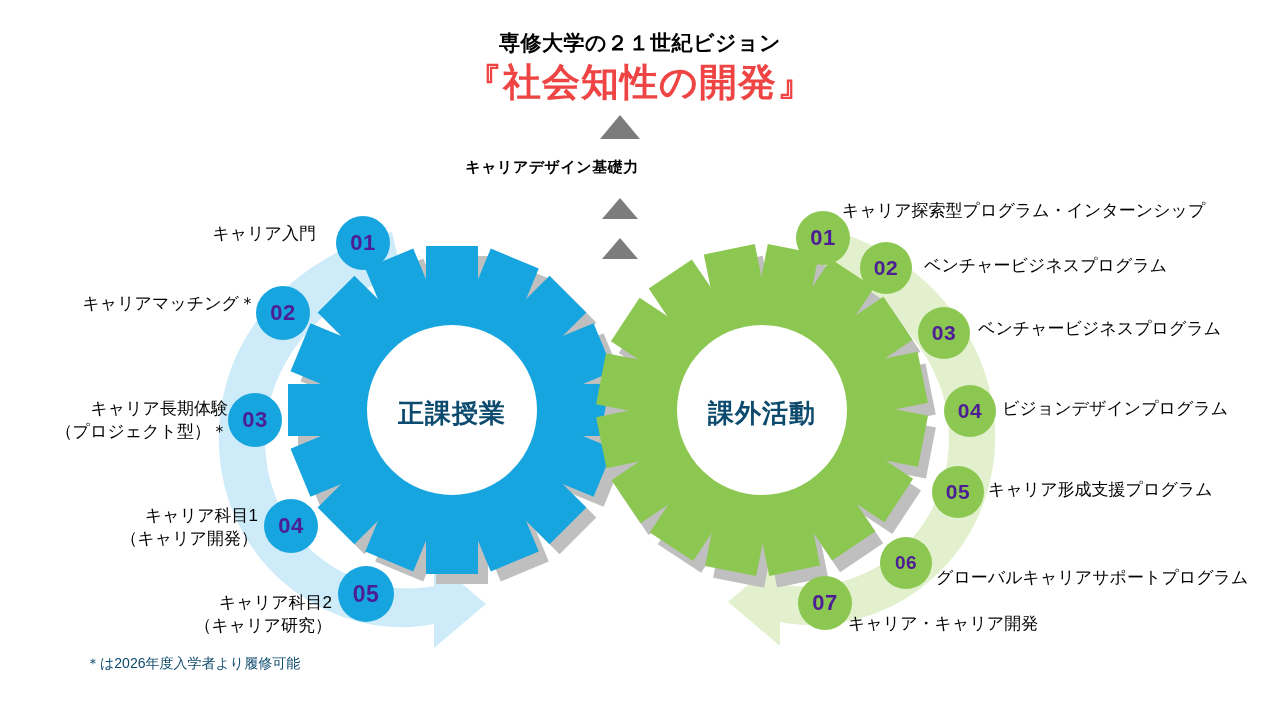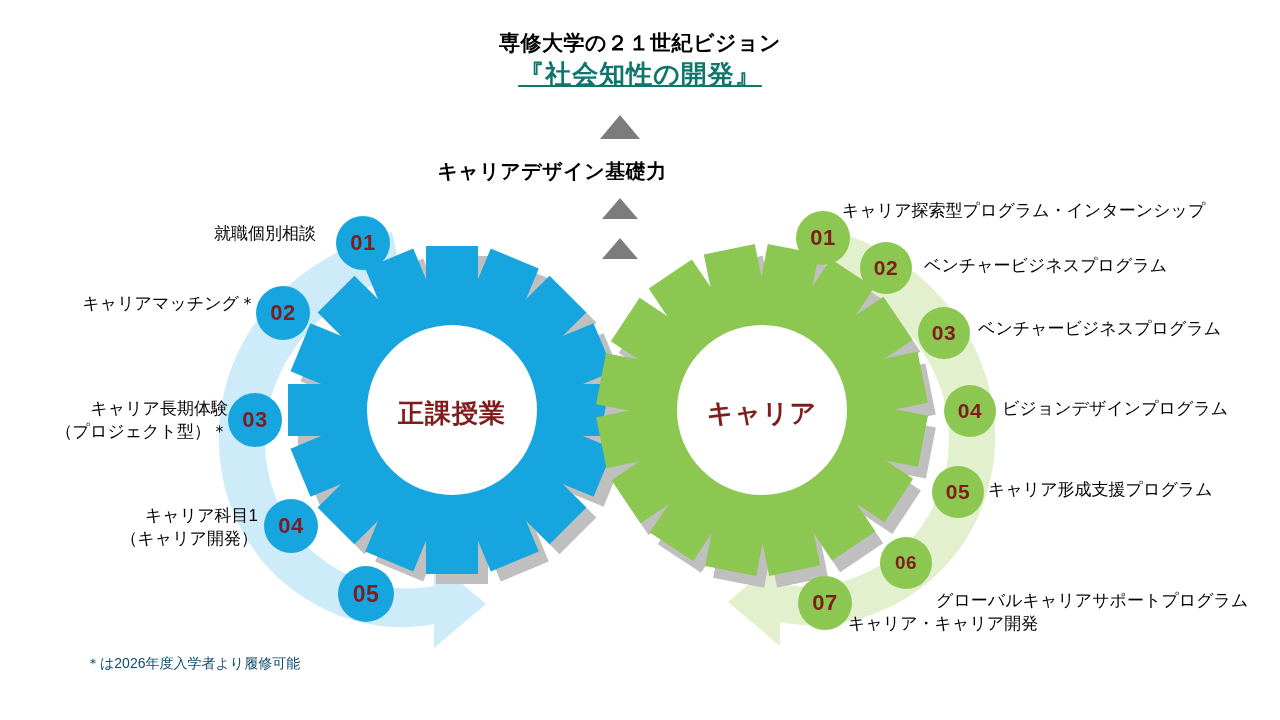--- a/index.html
+++ b/index.html
@@ -31,27 +31,26 @@
     text-align: center;
   }
   #vision-sub {
     font-size: 21px;
     font-weight: bold;
     letter-spacing: 0.5px;
     line-height: 1.25;
     color: #000;
   }
   #vision-main {
-    font-size: 26px;
+    font-size: 38px;
     font-weight: bold;
     letter-spacing: 1px;
     line-height: 1.3;
     margin-top: 2px;
-    color: #0f766e;
-    text-decoration: underline;
+    color: #ef4444;
   }
 
   .tri {
     width: 0; height: 0;
     border-left: 20px solid transparent;
     border-right: 20px solid transparent;
     border-bottom: 24px solid #7c7c7c;
   }
   .tri.small {
     border-left-width: 18px;
@@ -59,43 +58,43 @@
     border-bottom-width: 21px;
   }
   #tri-1 { left: 600px; top: 115px; }
   #tri-2 { left: 602px; top: 198px; }
   #tri-3 { left: 602px; top: 238px; }
 
   #career-base {
     left: 0; top: 158px;
     width: 1104px;
     text-align: center;
-    font-size: 20px;
+    font-size: 15px;
     font-weight: bold;
     letter-spacing: 0.5px;
   }
 
   
   .gear-label {
     font-size: 26px;
     font-weight: bold;
-    color: #7f1d1d;
+    color: #0c4a6e;
     letter-spacing: 1px;
     text-align: center;
     white-space: nowrap;
   }
 
   
   .badge {
     border-radius: 50%;
     display: flex;
     align-items: center;
     justify-content: center;
     font-weight: bold;
-    color: #7f1d1d;
+    color: #4c1d95;
     font-family: "Liberation Sans", sans-serif;
     letter-spacing: 0.5px;
   }
   .badge.blue { background: #17A5DF; }
   .badge.green { background: #8CC751; }
 
   
   .item-text {
     font-size: 17px;
     color: #000;
@@ -390,58 +389,62 @@
   </div>
 
   <div class="abs tri" id="tri-1"></div>
 
   <div class="abs" id="career-base">キャリアデザイン基礎力</div>
 
   <div class="abs tri small" id="tri-2"></div>
   <div class="abs tri small" id="tri-3"></div>
 
   <div class="abs gear-label" style="left:352px; top:396px; width:200px;">正課授業</div>
-  <div class="abs gear-label" style="left:662px; top:396px; width:200px;">キャリア</div>
-
-  <div class="abs item-text right" style="left:26px; top:223px; width:290px;">就職個別相談</div>
+  <div class="abs gear-label" style="left:662px; top:396px; width:200px;">課外活動</div>
+
+  <div class="abs item-text right" style="left:26px; top:223px; width:290px;">キャリア入門</div>
   <div class="abs badge blue" style="left:336px; top:216px; width:54px; height:54px; font-size:22px;">01</div>
 
   <div class="abs item-text right" style="left:-20px; top:293px; width:276px;">キャリアマッチング＊</div>
   <div class="abs badge blue" style="left:256px; top:286px; width:54px; height:54px; font-size:22px;">02</div>
 
   <div class="abs item-text right" style="left:-62px; top:398px; width:290px;">
     <div>キャリア長期体験</div>
     <div>（プロジェクト型）＊</div>
   </div>
   <div class="abs badge blue" style="left:228px; top:393px; width:54px; height:54px; font-size:22px;">03</div>
 
   <div class="abs item-text right" style="left:-22px; top:505px; width:280px;">
     <div>キャリア科目1</div>
     <div>（キャリア開発）</div>
   </div>
   <div class="abs badge blue" style="left:264px; top:499px; width:54px; height:54px; font-size:22px;">04</div>
 
+  <div class="abs item-text right" style="left:60px; top:592px; width:272px;">
+    <div>キャリア科目2</div>
+    <div>（キャリア研究）</div>
+  </div>
   <div class="abs badge blue" style="left:338px; top:566px; width:56px; height:56px; font-size:23px;">05</div>
 
   <div class="abs badge green" style="left:796px; top:211px; width:54px; height:54px; font-size:22px;">01</div>
   <div class="abs item-text left" style="left:842px; top:200px; width:420px;">キャリア探索型プログラム・インターンシップ</div>
 
   <div class="abs badge green" style="left:860px; top:242px; width:52px; height:52px; font-size:21px;">02</div>
   <div class="abs item-text left" style="left:924px; top:255px; width:330px;">ベンチャービジネスプログラム</div>
 
   <div class="abs badge green" style="left:918px; top:307px; width:52px; height:52px; font-size:21px;">03</div>
   <div class="abs item-text left" style="left:978px; top:318px; width:310px;">ベンチャービジネスプログラム</div>
 
   <div class="abs badge green" style="left:944px; top:385px; width:52px; height:52px; font-size:21px;">04</div>
   <div class="abs item-text left" style="left:1002px; top:398px; width:290px;">ビジョンデザインプログラム</div>
 
   <div class="abs badge green" style="left:932px; top:466px; width:52px; height:52px; font-size:21px;">05</div>
   <div class="abs item-text left" style="left:988px; top:479px; width:300px;">キャリア形成支援プログラム</div>
 
   <div class="abs badge green" style="left:880px; top:537px; width:52px; height:52px; font-size:19px;">06</div>
-  <div class="abs item-text left" style="left:936px; top:590px; width:330px;">グローバルキャリアサポートプログラム</div>
+  <div class="abs item-text left" style="left:936px; top:568px; width:330px;font-family:Liberation Mono, monospace;">グローバルキャリアサポートプログラム</div>
 
   <div class="abs badge green" style="left:798px; top:576px; width:54px; height:54px; font-size:22px;">07</div>
   <div class="abs item-text left" style="left:848px; top:613px; width:250px;">キャリア・キャリア開発</div>
 
   <div class="abs" id="footnote">＊は2026年度入学者より履修可能</div>
 
 </div>
 
 </body></html>

